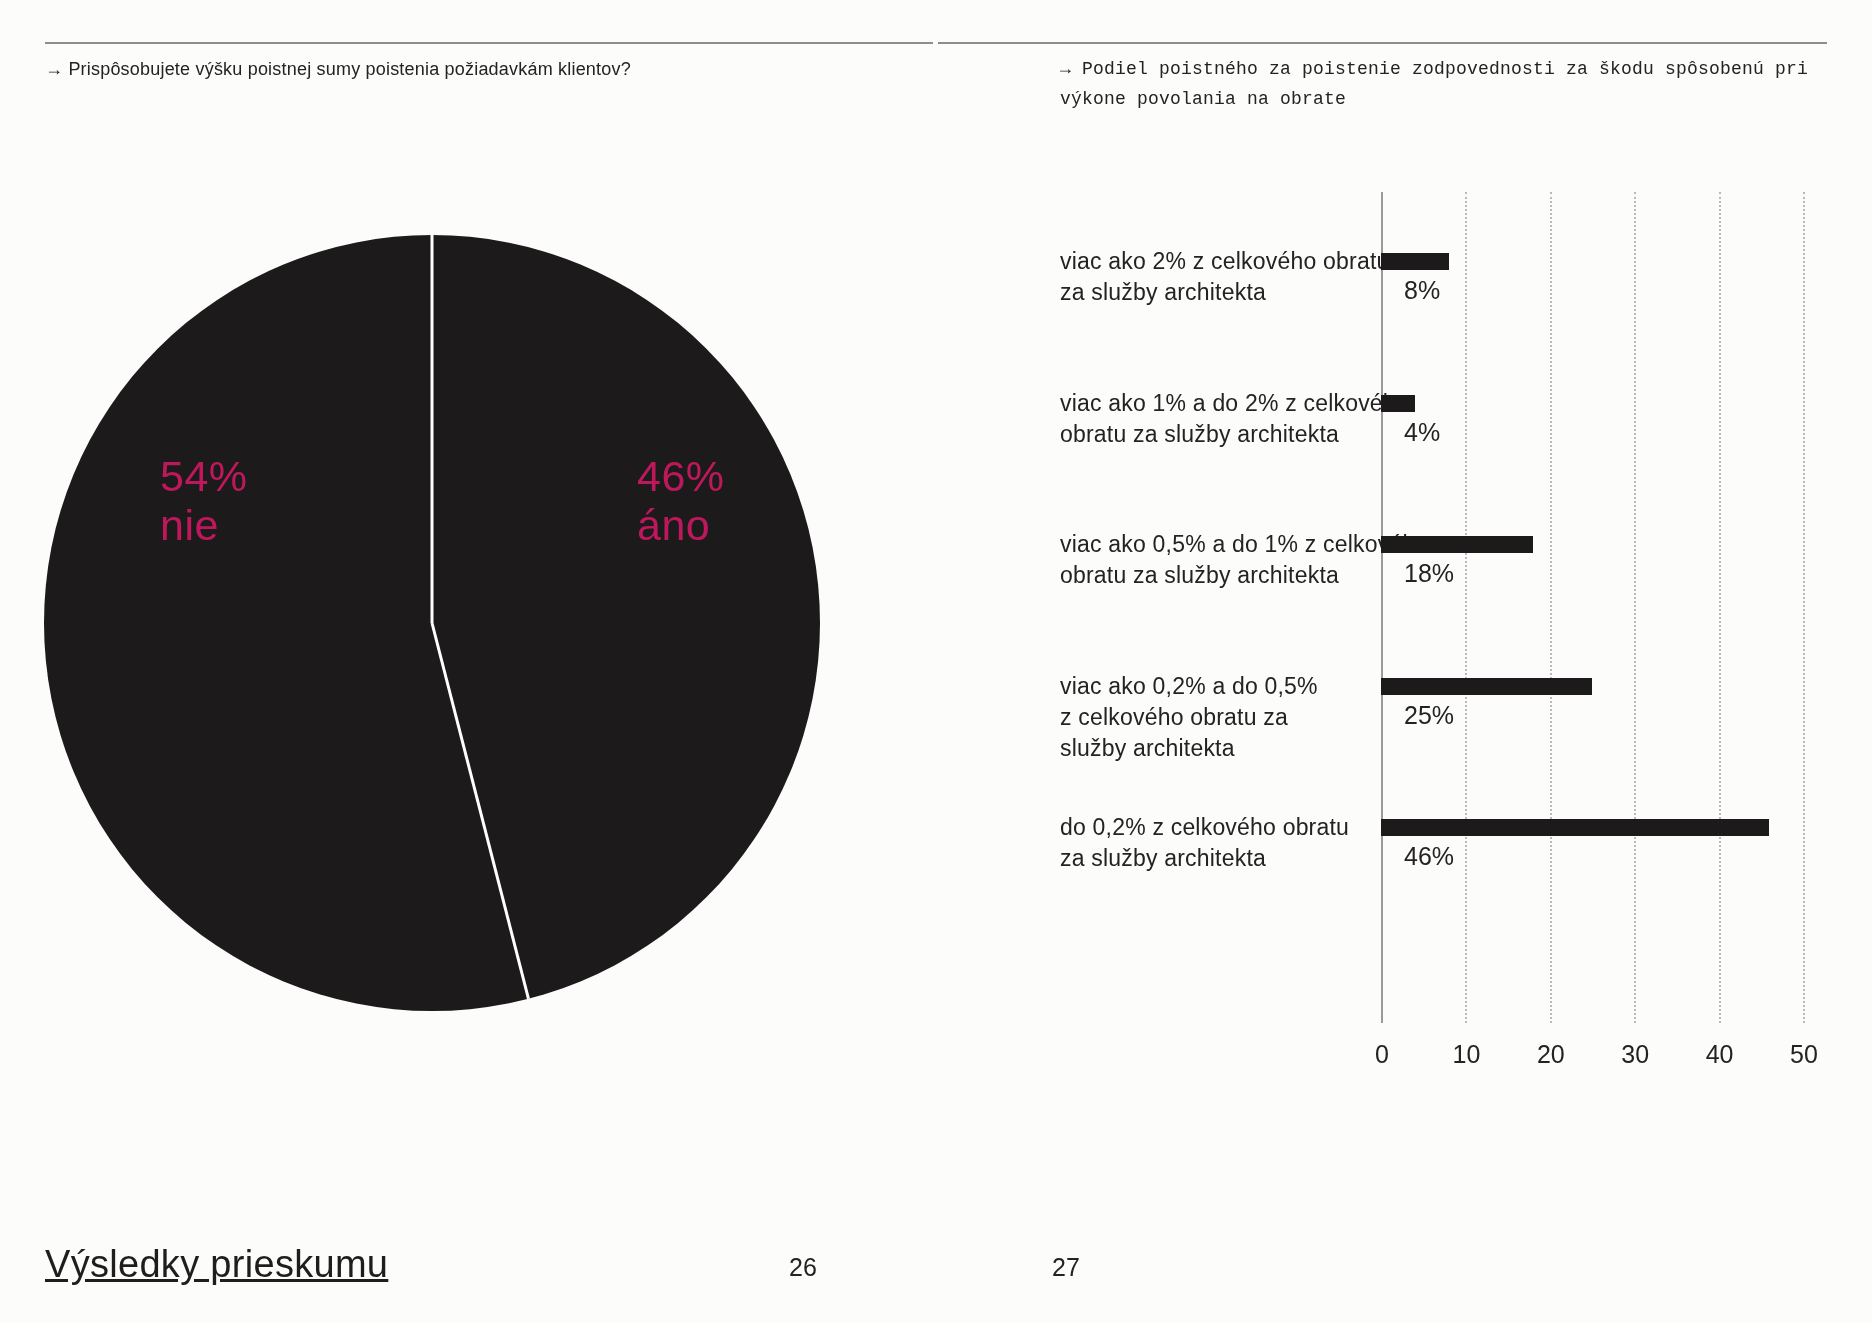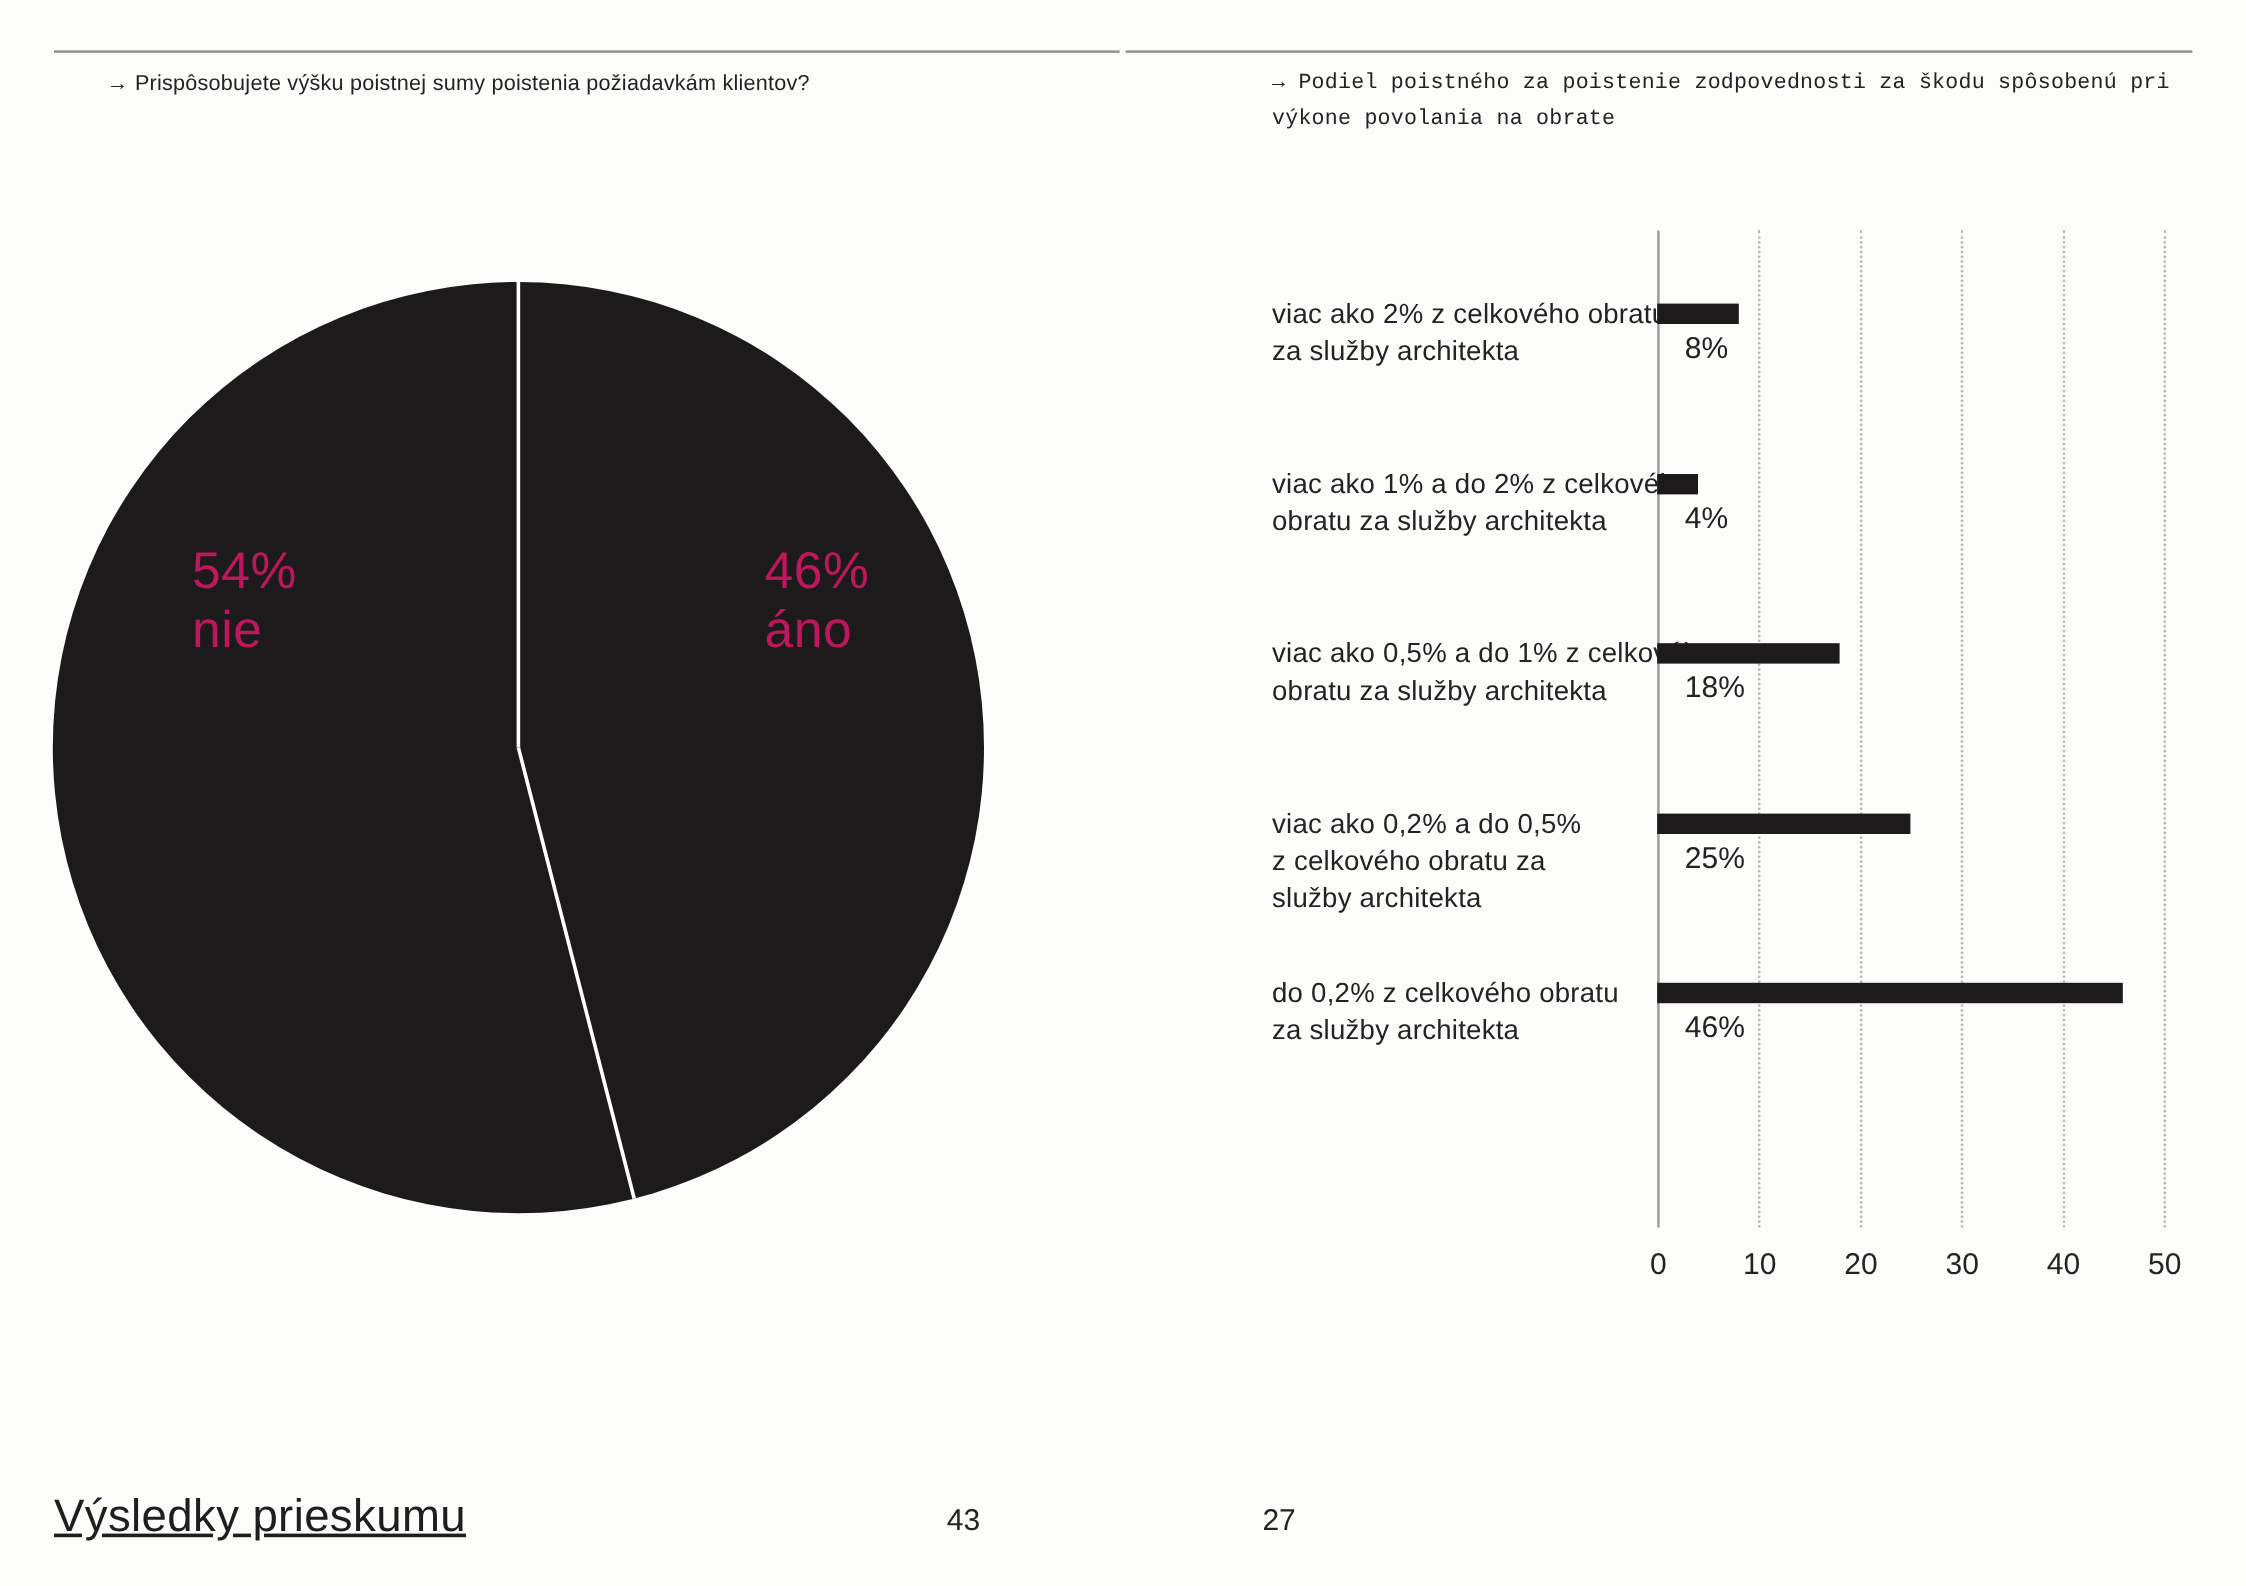--- a/index.html
+++ b/index.html
@@ -5,21 +5,21 @@
   html,body{margin:0;padding:0;background:#e8e8e8;}
   .canvas{
     position:relative;width:1872px;height:1322px;background:#fcfcfb;
     font-family:"Liberation Sans","DejaVu Sans",sans-serif;color:#1f1d1e;
     overflow:hidden;
   }
   .rule{position:absolute;top:42px;height:2px;background:#8d8d8d;}
   .rule-left{left:45px;width:888px;}
   .rule-right{left:938px;width:889px;}
   .chart-title{position:absolute;top:54px;font-size:18px;line-height:30px;letter-spacing:.2px;color:#242223;}
-  .chart-title.left{left:45px;margin-left:44px;}
+  .chart-title.left{left:45px;}
   .chart-title.right{left:1060px;font-family:Liberation Mono, monospace;}
   #pie-svg{position:absolute;left:27px;top:223px;}
   .pie-label{position:absolute;top:452px;color:#be185d;font-size:43px;line-height:49px;letter-spacing:.5px;}
   .pie-label.left{left:160px;}
   .pie-label.right{left:637px;}
   .gridline{position:absolute;width:0;border-left:2px dotted #b9b9b9;}
   .gridline.axis-line{border-left:2px solid #9a9a9a;}
   .tick-label{position:absolute;font-size:25px;color:#242223;transform:translateX(-50%);}
   .bar-row-label{position:absolute;font-size:23px;line-height:31px;letter-spacing:.2px;color:#242223;white-space:nowrap;}
   .bar-rect{position:absolute;background:#1d1a1b;}
@@ -99,16 +99,16 @@
       <div class="bar-value-label" style="left: 1404px; top: 700.5px;">25%</div>
       <div class="bar-row-label" style="left: 1060px; top: 812px;">
         <div>do 0,2% z celkového obratu</div>
         <div>za služby architekta</div>
       </div>
       <div class="bar-rect" style="left: 1381px; top: 819px; width: 388.24px; height: 17px; background: rgb(29, 26, 27);"></div>
       <div class="bar-value-label" style="left: 1404px; top: 842px;">46%</div>
     </div>
 
   <div class="footer-title">Výsledky prieskumu</div>
-  <div class="page-num left">43</div>
+  <div class="page-num left">26</div>
   <div class="page-num right">27</div>
 
 </div>
 
 </body></html>

